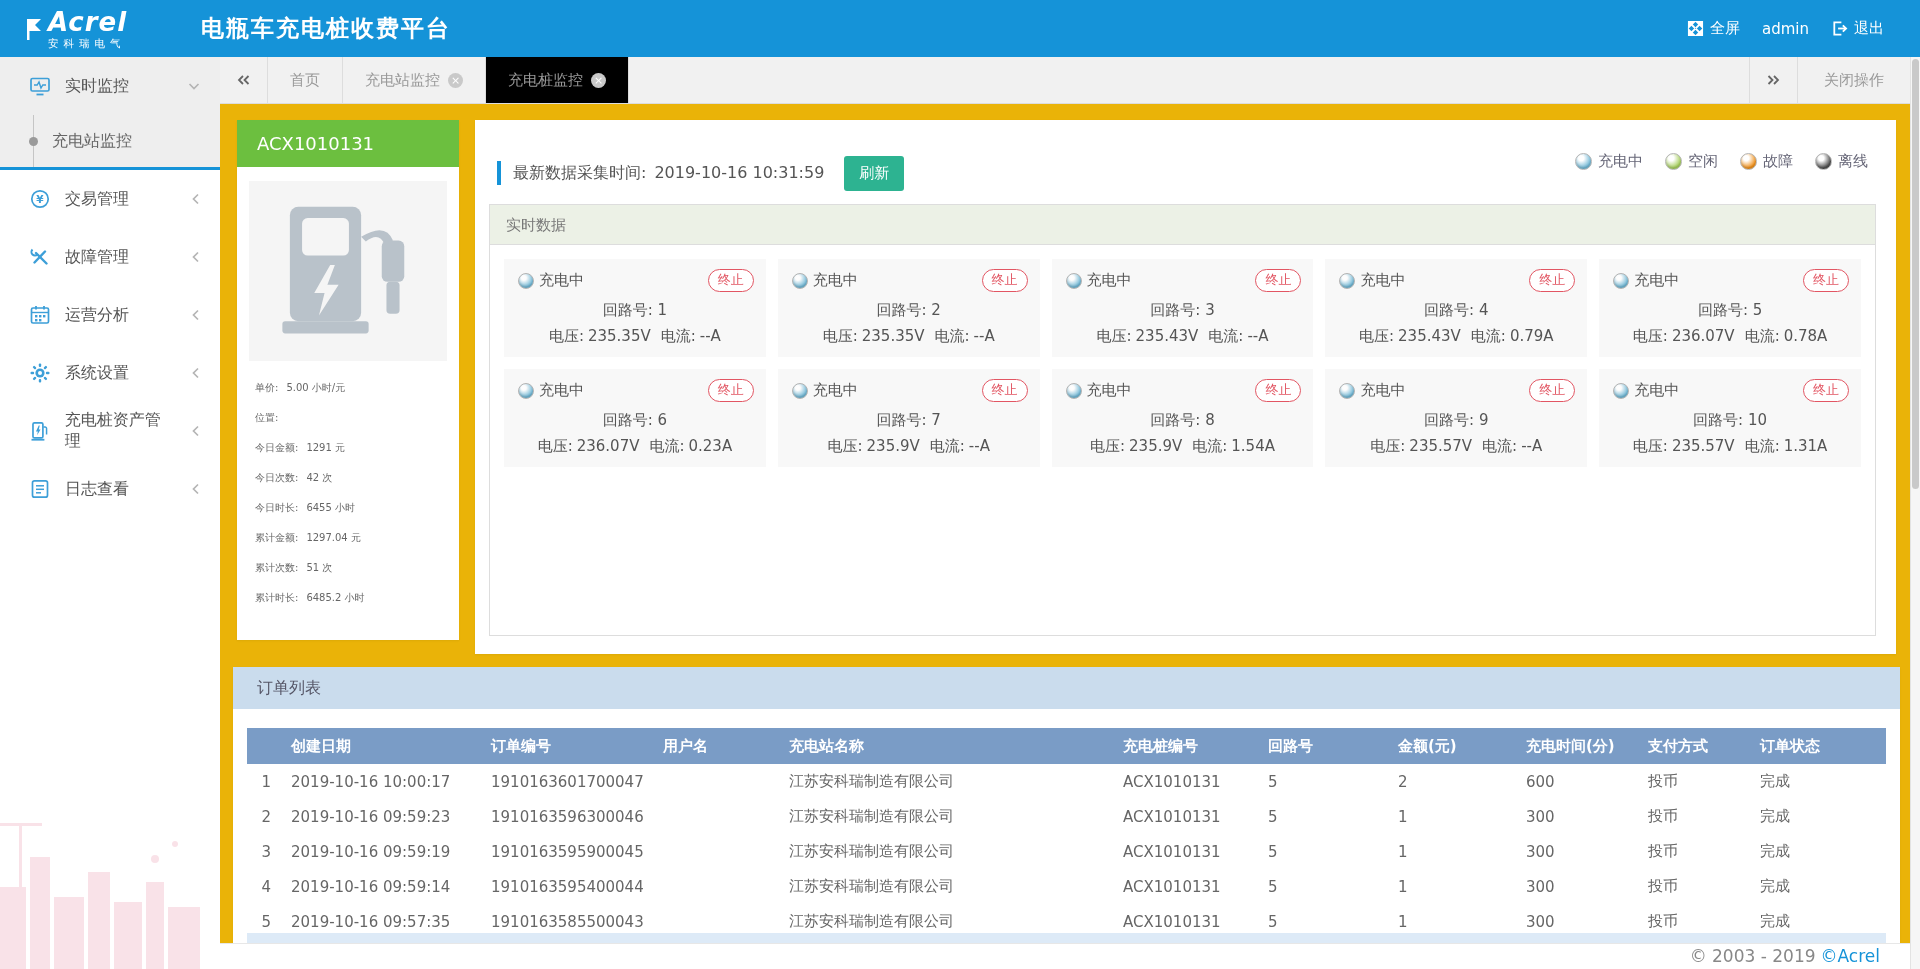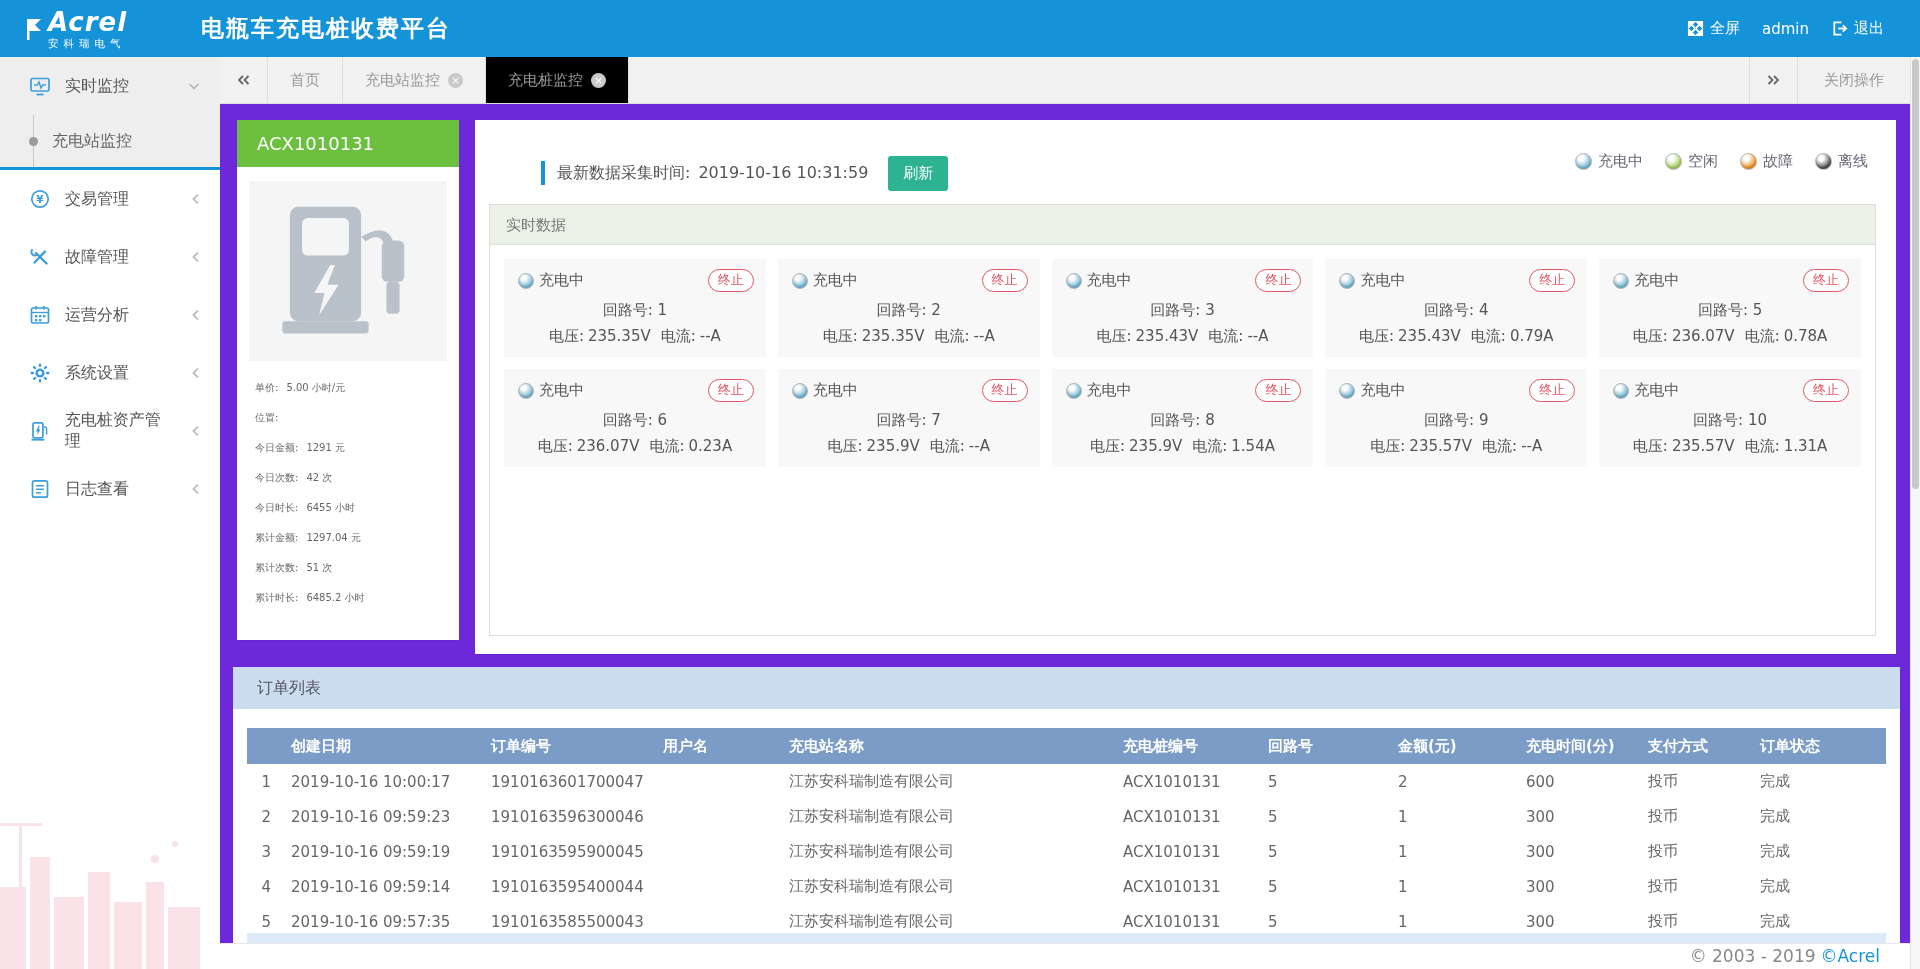--- a/index.html
+++ b/index.html
@@ -30,33 +30,33 @@
   .sidebar { position:absolute; top:57px; left:0; width:220px; bottom:0; background:#fff; overflow:hidden; }
   .side-group-active { background:#eee; border-bottom:3px solid #1593d8; }
   .side-item { height:58px; display:flex; align-items:center; padding:0 20px 0 30px; gap:15px; font-size:16px; color:#555; cursor:pointer; }
   .side-item .chev { margin-left:auto; }
   .side-sub { position:relative; height:52px; display:flex; align-items:center; padding-left:52px; font-size:16px; color:#666; cursor:pointer; }
   .side-sub::before { content:""; position:absolute; left:33px; top:0; bottom:0; width:1px; background:#c5c5c5; }
   .side-sub .subdot { position:absolute; left:29px; top:50%; margin-top:-4.5px; width:9px; height:9px; border-radius:50%; background:#9a9a9a; }
   .side-decor { position:absolute; left:0; bottom:0; opacity:.45; }
 
   
-  .main { position:absolute; top:104px; left:220px; right:10px; bottom:0; background:#6d28d9; overflow:hidden; }
+  .main { position:absolute; top:104px; left:220px; right:10px; bottom:0; background:#eab308; overflow:hidden; }
 
   
   .device-card { position:absolute; left:17px; top:16px; width:222px; height:520px; background:#fff; box-shadow:0 1px 2px rgba(0,0,0,.06); }
   .dc-header { height:47px; background:#6cbf3f; color:#fff; font-size:18px; line-height:47px; padding-left:20px; }
   .dc-body { padding:14px 12px 0; }
   .dc-icon-box { height:180px; background:#f5f5f5; display:flex; align-items:center; justify-content:center; }
   .dc-stats { padding:12px 6px 0; }
   .dc-line { display:flex; gap:8px; font-size:10px; color:#666; line-height:30px; white-space:nowrap; }
 
   
   .monitor-panel { position:absolute; left:255px; top:16px; width:1421px; height:534px; background:#fff; box-shadow:0 1px 2px rgba(0,0,0,.06); }
-  .mp-top { position:relative; height:80px; padding:26px 12px 0 22px; display:flex; align-items:center;margin-left:44px; }
+  .mp-top { position:relative; height:80px; padding:26px 12px 0 22px; display:flex; align-items:center; }
   .blue-bar { display:inline-block; width:4px; height:24px; background:#1593d8; margin-right:12px; }
   .mp-time { font-size:16px; color:#555; }
   .mp-time .t-val { margin-left:8px; }
   .refresh-btn { margin-left:20px; border:none; background:#2db391; color:#fff; font-size:15px; padding:8px 15px; border-radius:3px; cursor:pointer; font-family:inherit; }
   .legend { position:absolute; right:28px; top:32px; display:flex; align-items:center; gap:22px; font-size:15px; color:#667; }
   .legend-item { display:flex; align-items:center; gap:6px; }
   .bead { width:17px; height:17px; border-radius:50%; border:1px solid #b3b3b3; background:radial-gradient(circle at 35% 28%, #ffffff 0%, rgba(255,255,255,.55) 18%, var(--c) 68%); box-shadow:inset 0 -2px 2px rgba(0,0,0,.14); }
   .bead.blue{--c:#74b9d6} .bead.green{--c:#a6ce5e} .bead.orange{--c:#f0921e} .bead.dark{--c:#4f4f4f}
 
   .rt-box { position:absolute; left:14px; right:20px; top:84px; bottom:18px; border:1px solid #ddd; background:#fff; }

